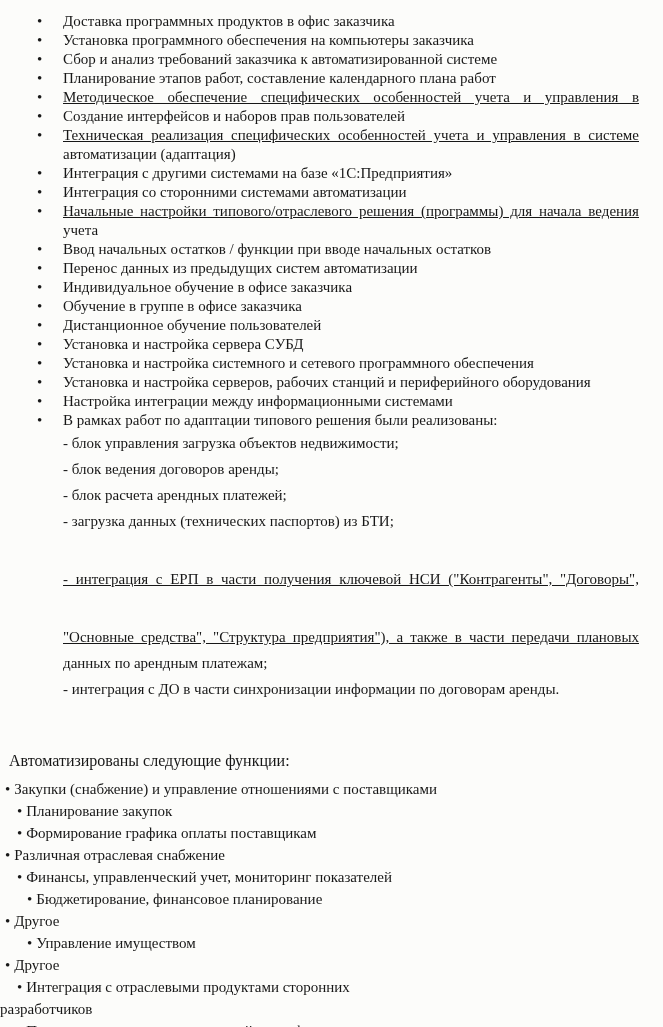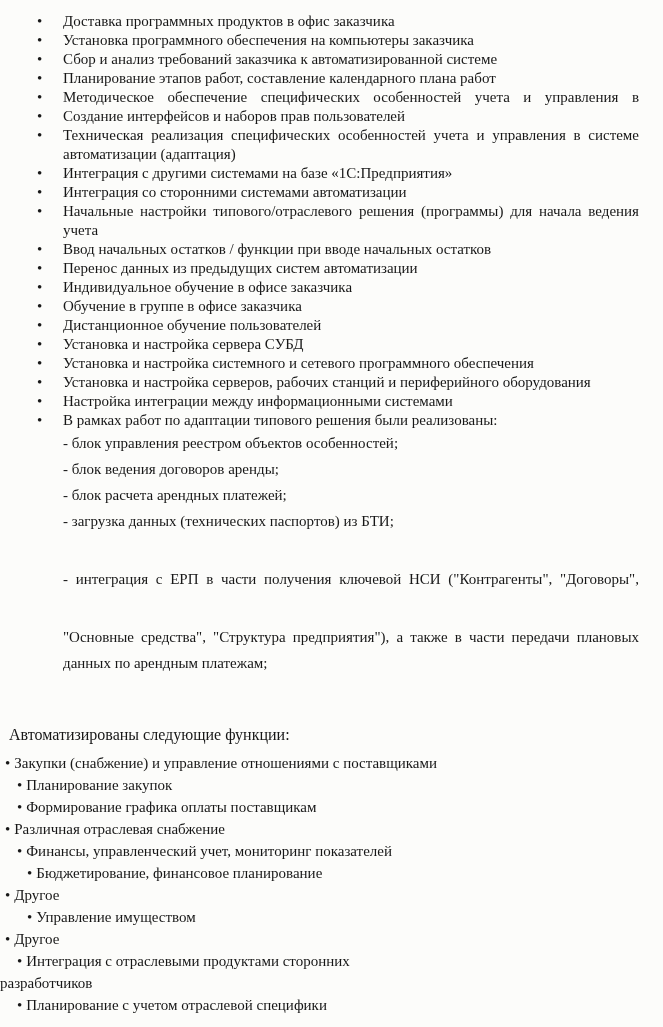--- a/index.html
+++ b/index.html
@@ -32,20 +32,21 @@
   li.service > .bullet {
     position: absolute;
     left: -26px;
     top: 0;
     line-height: 19px;
   }
   .line { display: block; }
   .line.just {
     text-align: justify;
     text-align-last: justify;
+    text-decoration: underline;
   }
   
   .subs {
     line-height: 26px;
   }
   .sub { margin: 0; }
   .sub .line.just {
     text-align: justify;
     text-align-last: justify;
     margin-top: 32px;
@@ -199,35 +200,38 @@
           <div class="line">Настройка интеграции между информационными системами</div>
         </div>
       </li>
       <li class="service">
         <span class="bullet">•</span>
         <div>
           <div class="line">В рамках работ по адаптации типового решения были реализованы:</div>
         </div>
         <div class="subs">
           <div class="sub">
-            <div class="line">- блок управления реестром объектов особенностей;</div>
+            <div class="line">- блок управления загрузка объектов недвижимости;</div>
           </div>
           <div class="sub">
             <div class="line">- блок ведения договоров аренды;</div>
           </div>
           <div class="sub">
             <div class="line">- блок расчета арендных платежей;</div>
           </div>
           <div class="sub">
             <div class="line">- загрузка данных (технических паспортов) из БТИ;</div>
           </div>
           <div class="sub">
             <div class="line just">- интеграция с ЕРП в части получения ключевой НСИ ("Контрагенты", "Договоры",</div>
             <div class="line just">"Основные средства", "Структура предприятия"), а также в части передачи плановых</div>
             <div class="line">данных по арендным платежам;</div>
+          </div>
+          <div class="sub">
+            <div class="line">- интеграция с ДО в части синхронизации информации по договорам аренды.</div>
           </div>
         </div>
       </li>
     </ul>
 
   <div class="fheading">Автоматизированы следующие функции:</div>
 
   <div class="functions" id="functions-list">
       <div class="fitem l1"><span class="fb">•</span><span>Закупки (снабжение) и управление отношениями с поставщиками</span></div>
       <div class="fitem l2"><span class="fb">•</span><span>Планирование закупок</span></div>

